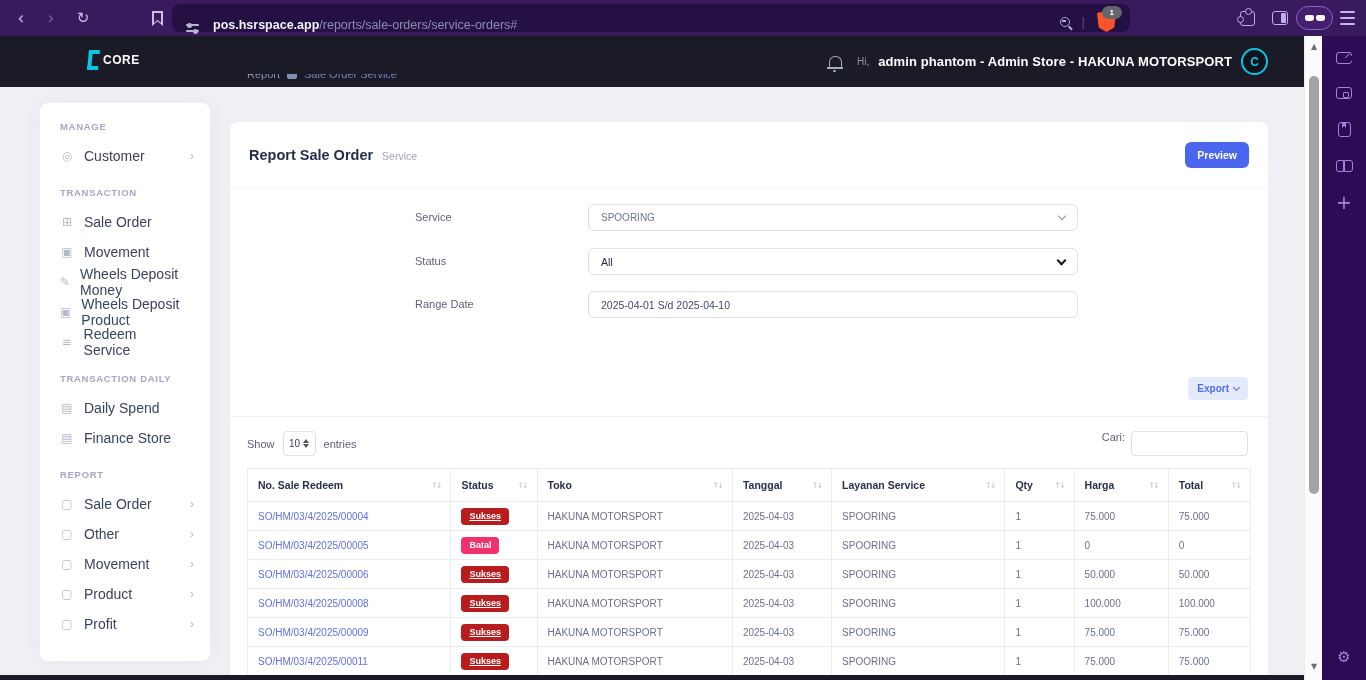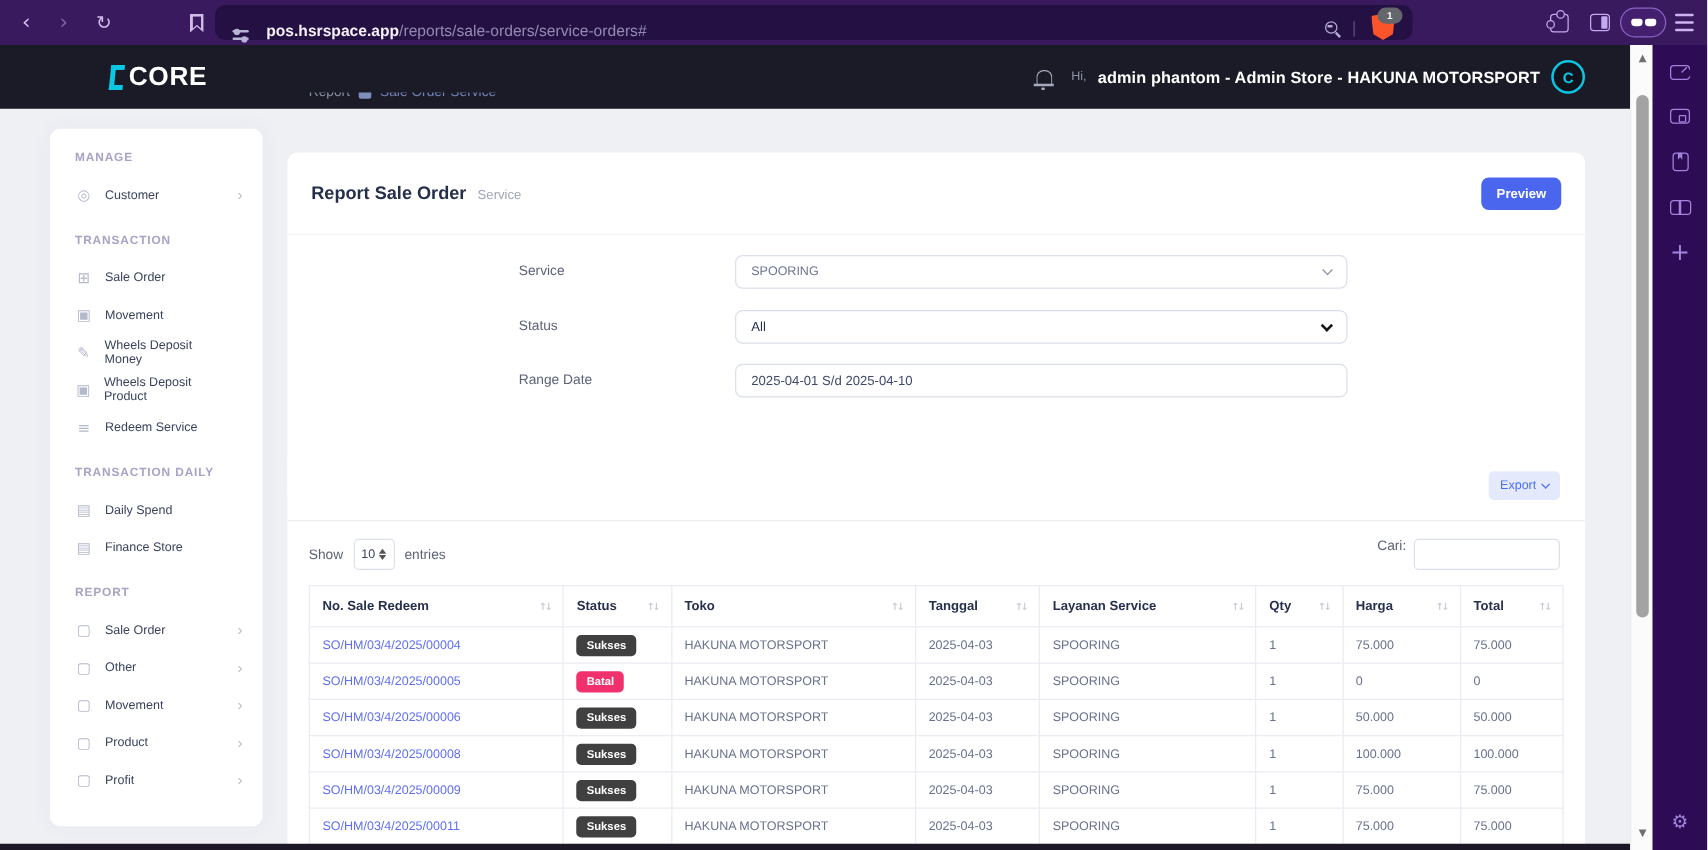--- a/index.html
+++ b/index.html
@@ -38,21 +38,21 @@
   .panel-ic::after { content:''; position:absolute; right:1px; top:1px; bottom:1px; width:5px; background:#c3a9ef; border-radius:1px; }
   .glasses-pill { position:absolute; left:1296px; top:6px; width:37px; height:24px; border:1.5px solid #8a63c7; border-radius:12px; background:#441f6e; display:flex; align-items:center; justify-content:center; gap:2px; cursor:pointer; }
   .lens { width:9px; height:6px; background:#fff; border-radius:2px 2px 3px 3px; }
   .burger { position:absolute; left:1340px; top:11px; width:15px; height:14px; display:flex; flex-direction:column; justify-content:space-between; cursor:pointer; }
   .burger div { height:2px; background:#cbb4ef; border-radius:1px; }
 
   
   .app-header { position:absolute; left:0; top:36px; width:1304px; height:51px; background:#1b1b27; z-index:5; }
   .logo { position:absolute; left:88px; top:14px; display:flex; align-items:center; gap:4px; cursor:pointer; }
   .logo-bracket { width:11px; height:20px; border-left:4px solid #0bc6e3; border-top:4px solid #0bc6e3; border-bottom:4px solid #0bc6e3; transform:skewX(-6deg); }
-  .logo-text { color:#fff; font-size:21px; font-weight:800; letter-spacing:0.5px; }
+  .logo-text { color:#fff; font-size:12px; font-weight:800; letter-spacing:0.5px; }
   .hdr-right { position:absolute; right:36px; top:0; height:51px; display:flex; align-items:center; gap:9px; }
   .bell { position:relative; width:13px; height:12px; border:1.6px solid #a6aabe; border-bottom:none; border-radius:6px 6px 2px 2px; cursor:pointer; }
   .bell::before { content:''; position:absolute; left:-3px; bottom:-1px; width:16px; height:1.6px; background:#a6aabe; }
   .bell::after { content:''; position:absolute; left:3.5px; bottom:-4px; width:3px; height:2px; border-radius:2px; background:#a6aabe; }
   .hi-txt { color:#8f93a8; font-size:10px; margin-left:6px; }
   .user-txt { color:#ffffff; font-size:13px; font-weight:700; letter-spacing:0.1px; }
   .avatar { width:27px; height:27px; border-radius:50%; border:2px solid #0bc6e3; background:#10131c; color:#0bc6e3; display:flex; align-items:center; justify-content:center; font-size:12px; font-weight:800; cursor:pointer; }
 
   
   .bc-clip { position:absolute; left:247px; top:74px; height:13px; overflow:hidden; z-index:6; }
@@ -79,60 +79,60 @@
   .scrollbar { position:absolute; left:1304px; top:36px; width:18px; height:644px; background:#fbfbfb; border-left:1px solid #ececec; z-index:8; }
   .sb-up, .sb-down { position:absolute; left:0; width:18px; height:16px; color:#6f6f6f; font-size:8px; display:flex; align-items:center; justify-content:center; cursor:pointer; font-family:"DejaVu Sans",sans-serif; }
   .sb-up { top:2px; } .sb-down { bottom:6px; }
   .sb-thumb { position:absolute; left:4px; top:40px; width:10px; height:418px; background:#a3a3a3; border-radius:5px; cursor:grab; }
 
   
   .sidebar-card { position:absolute; left:40px; top:103px; width:170px; height:558px; background:#fff; border-radius:8px; box-shadow:0 0 20px rgba(76,87,125,.04); overflow:hidden; z-index:2; padding-top:2px; }
   .s-title { font-size:9.5px; font-weight:700; letter-spacing:.7px; color:#a8a3c7; padding:16px 20px 9px; }
   .s-item { display:flex; align-items:center; height:30px; padding:0 16px 0 20px; gap:10px; cursor:pointer; }
   .s-icon { width:14px; color:#b5b9cc; font-size:12px; text-align:center; font-family:"DejaVu Sans",sans-serif; }
-  .s-label { font-size:10px; color:#3a445e; }
+  .s-label { font-size:14px; color:#3a445e; }
   .s-chev { margin-left:auto; color:#b9bdcc; font-size:12px; line-height:10px; }
 
   
   .filter-card { position:absolute; left:230px; top:90px; width:1038px; height:280px; background:#fff; border-radius:8px; z-index:2;margin-top:32px; }
   .card-head { height:66px; display:flex; align-items:center; padding:0 19px; border-bottom:1px solid #f3f4f8; }
   .card-title { font-size:14.5px; font-weight:700; color:#252f4a; }
   .card-sub { font-size:10.5px; color:#a1a5b7; margin-left:9px; margin-top:3px; }
   .preview-btn { margin-left:auto; background:#4a66ef; color:#fff; border:none; border-radius:6px; font-size:10.5px; font-weight:600; padding:7px 12px; cursor:pointer; font-family:"Liberation Sans",sans-serif; }
   .frow { position:absolute; left:0; width:100%; height:27px; }
   .frow1 { top:82px; } .frow2 { top:126px; } .frow3 { top:169px; }
   .flabel { position:absolute; left:185px; top:7px; font-size:11px; color:#5e6278; }
   .fcontrol { position:absolute; left:358px; width:490px; height:27px; border:1px solid #dbdfea; border-radius:6px; background:#fff; display:flex; align-items:center; padding:0 12px; cursor:pointer; }
   .fc-txt-muted { font-size:10px; color:#6d7591; }
   .fc-txt-dark { font-size:10.5px; color:#252f4a; }
   .chev { width:6px; height:6px; border-right:1.5px solid #8a90a5; border-bottom:1.5px solid #8a90a5; transform:rotate(45deg); margin-left:auto; margin-top:-3px; }
   .chev-dark { width:7px; height:7px; border-right:2px solid #15171c; border-bottom:2px solid #15171c; }
   .range-input { font-size:10.5px; color:#3f4a6b; border:none; outline:none; width:100%; background:transparent; font-family:"Liberation Sans",sans-serif; }
 
   
   .table-card { position:absolute; left:230px; top:360px; width:1038px; height:316px; background:#fff; border-radius:8px 8px 0 0; z-index:2; overflow:hidden; }
-  .export-btn { position:absolute; right:20px; top:17px; height:23px; background:#e4eafb; color:#4c6ef5; border:none; border-radius:4px; font-size:10px; font-weight:400; padding:0 9px; display:flex; align-items:center; gap:5px; cursor:pointer; font-family:"Liberation Sans",sans-serif; }
+  .export-btn { position:absolute; right:20px; top:17px; height:23px; background:#e4eafb; color:#4c6ef5; border:none; border-radius:4px; font-size:10px; font-weight:700; padding:0 9px; display:flex; align-items:center; gap:5px; cursor:pointer; font-family:"Liberation Sans",sans-serif; }
   .chev-blue { width:5px; height:5px; border-right:1.5px solid #4c6ef5; border-bottom:1.5px solid #4c6ef5; transform:rotate(45deg); margin-top:-2px; }
   .tc-divider { position:absolute; left:0; right:0; top:56px; border-top:1px solid #eef0f3; }
   .show-group { position:absolute; left:17px; top:71px; height:25px; display:flex; align-items:center; gap:8px; font-size:11px; color:#5e6278; }
   .show-select { width:33px; height:25px; border:1px solid #dbe0ea; border-radius:4px; display:flex; align-items:center; justify-content:center; gap:3px; font-size:10px; color:#3a445e; cursor:pointer; }
   .spin { display:flex; flex-direction:column; gap:1px; }
   .tri-up { width:0; height:0; border-left:3px solid transparent; border-right:3px solid transparent; border-bottom:4px solid #555; }
   .tri-down { width:0; height:0; border-left:3px solid transparent; border-right:3px solid transparent; border-top:4px solid #555; }
   .search-group { position:absolute; right:20px; top:71px; display:flex; gap:6px; font-size:11px; color:#5e6278; }
   .search-input { width:117px; height:25px; border:1px solid #dbe0ea; border-radius:4px; outline:none; padding:0 8px; font-size:11px; font-family:"Liberation Sans",sans-serif; color:#3a445e; }
   table.report { position:absolute; left:17px; top:108px; border-collapse:collapse; table-layout:fixed; width:1004px; }
   table.report th, table.report td { border:1px solid #e9ecf1; padding:0 10px; text-align:left; overflow:hidden; white-space:nowrap; }
   table.report th { height:33px; font-size:10.5px; font-weight:700; color:#27304e; cursor:pointer; }
   table.report td { height:29px; font-size:10px; color:#68718d; }
   .th-flex { display:flex; align-items:center; justify-content:space-between; }
   .sort { font-size:8px; color:#c9cdd8; letter-spacing:-2px; font-family:"DejaVu Sans",sans-serif; }
   .so-link { color:#5f6ff0; text-decoration:none; cursor:pointer; }
   .badge { display:inline-block; padding:3.5px 8px; border-radius:4px; font-size:9px; font-weight:700; color:#fff; }
-  .badge-sukses { background:#404040; }
+  .badge-sukses { background:#b91c1c;text-decoration:underline; }
   .badge-batal { background:#f1316e; }
 
   .bottom-strip { position:absolute; left:0; top:675px; width:1304px; height:5px; background:#1c1826; z-index:7; }
 </style>
 </head>
 <body>
 
 <div class="screen">
 
   <div class="browser-bar">

